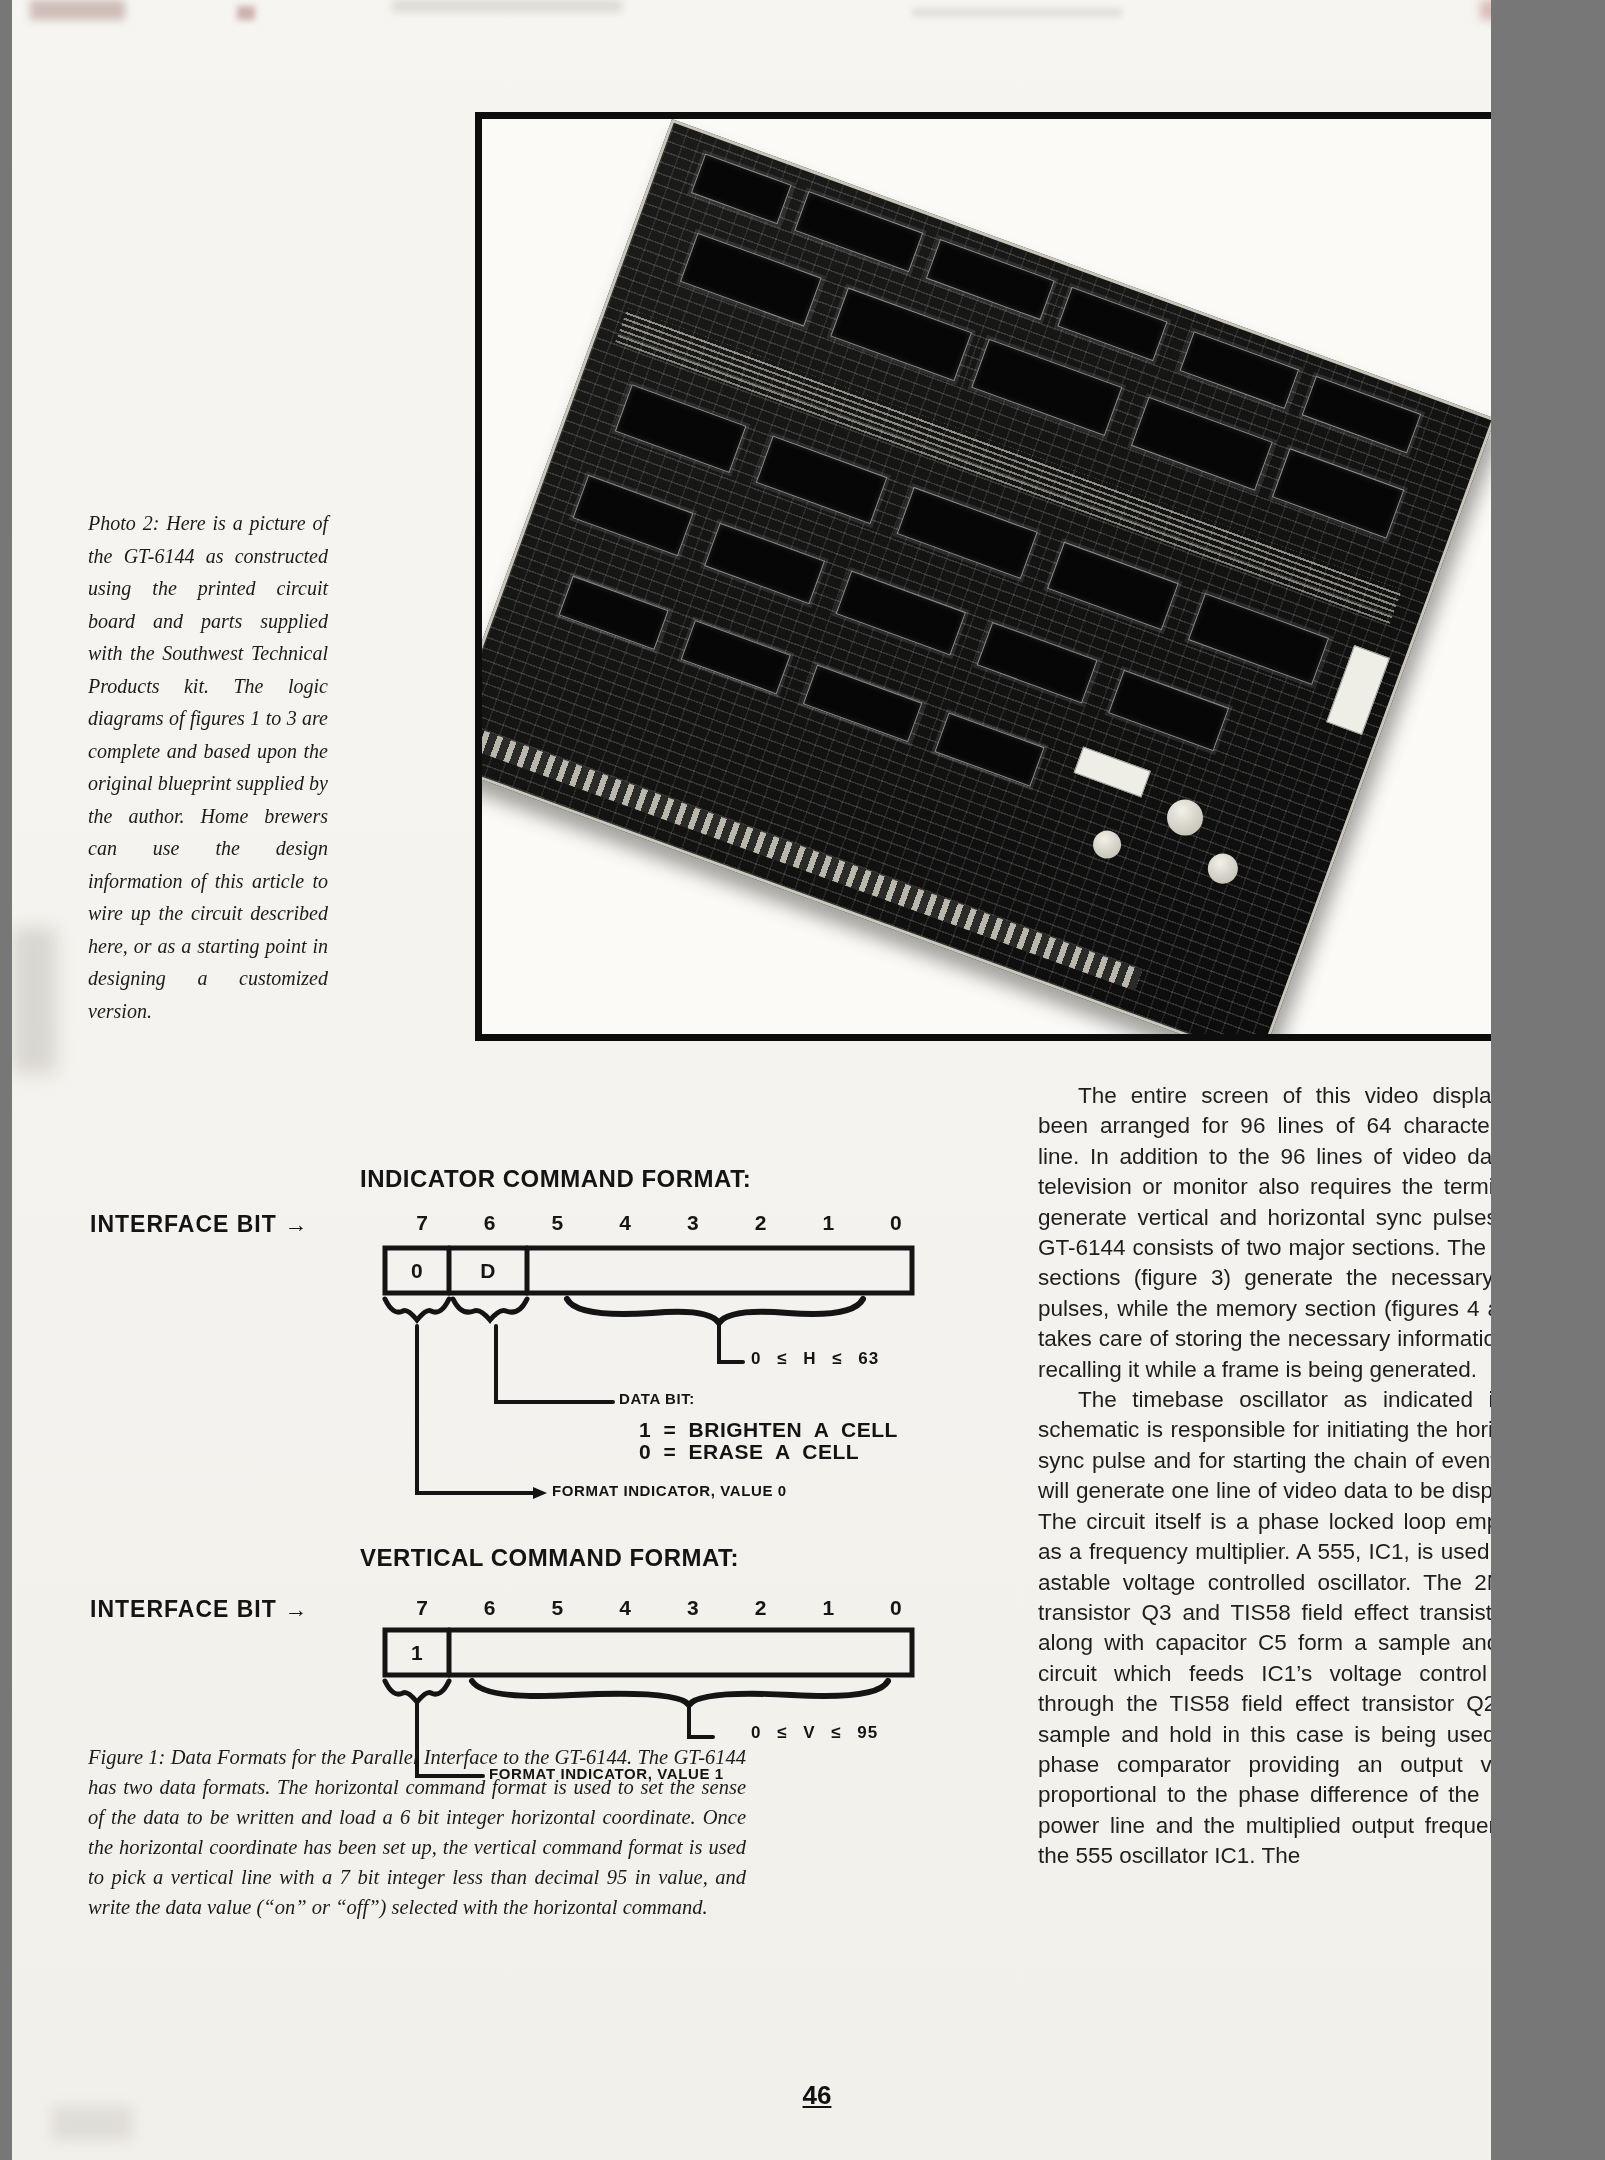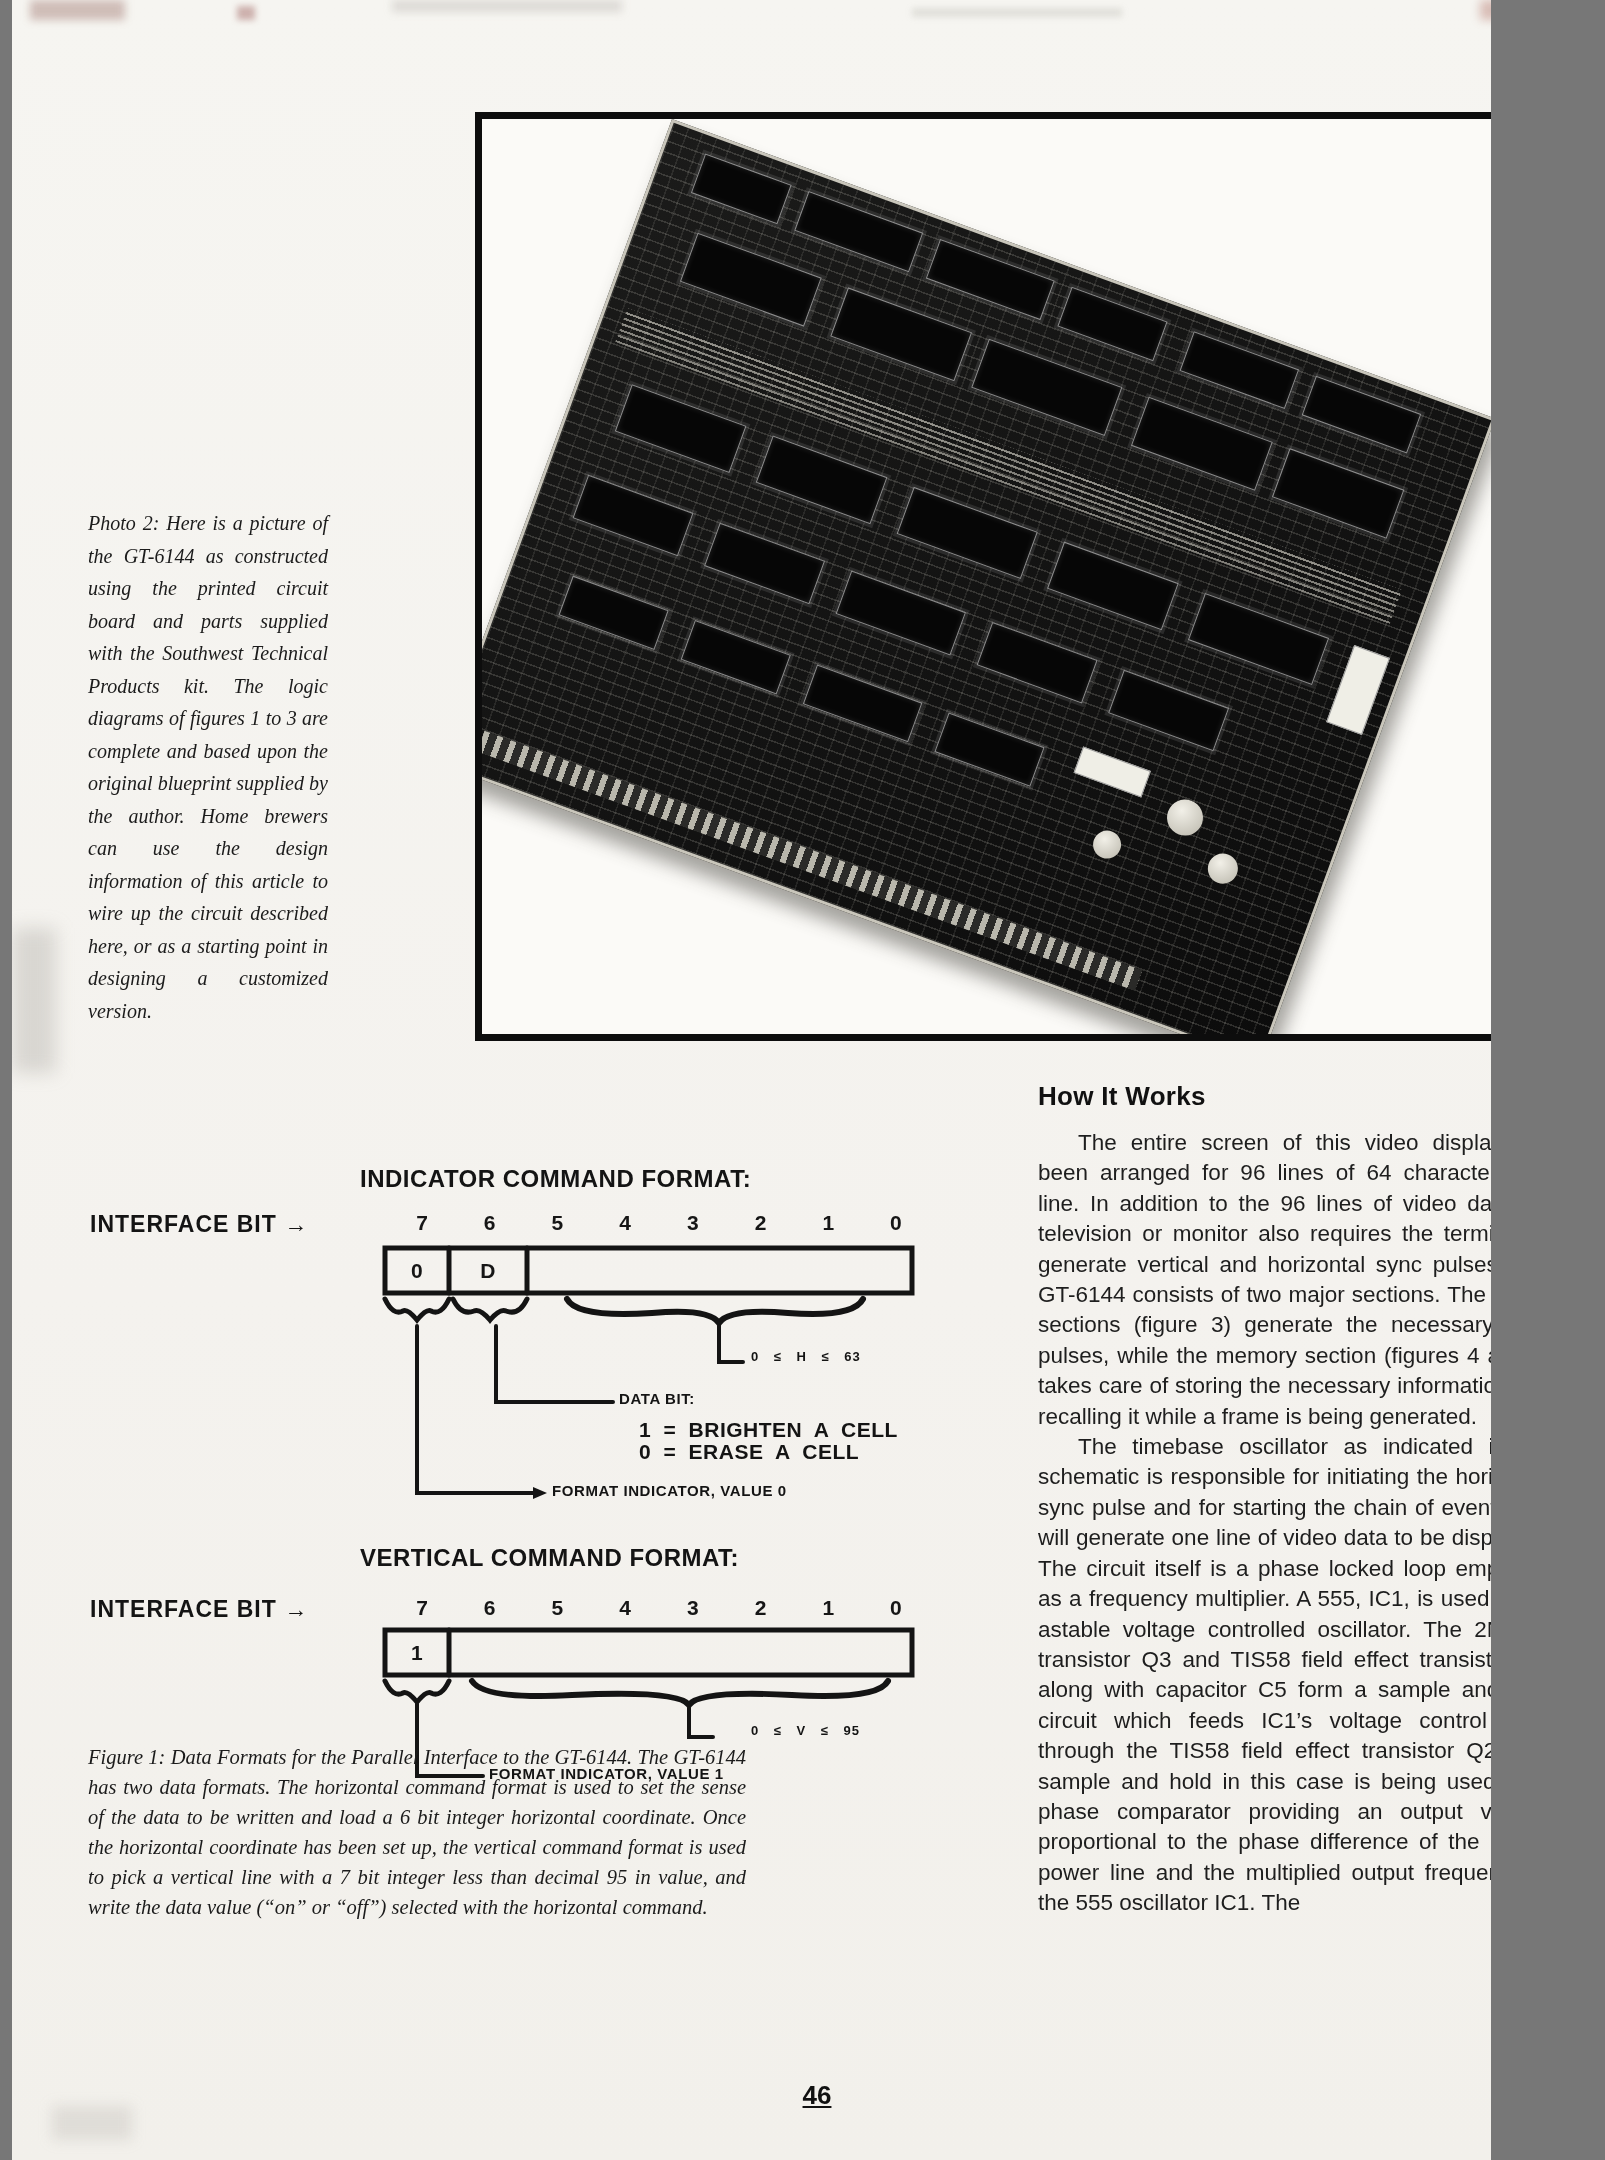--- a/index.html
+++ b/index.html
@@ -65,21 +65,21 @@
   
   .dg{position:absolute; font-weight:bold; color:#141414; white-space:nowrap;}
   .dg-title{font-size:24px; letter-spacing:.5px;}
   .dg-label{font-size:23px; letter-spacing:1px;}
   .dg-bits{position:absolute; display:flex; justify-content:space-between;
     left:390px; width:514px; font-size:21px; font-weight:bold;}
   .dg-bits span{display:inline-block; width:40px; text-align:center;}
   .dg-cell{position:absolute; display:flex; align-items:center; justify-content:center;
     font-size:21px; font-weight:bold; letter-spacing:.5px; height:45px;}
   .dg-ann{font-size:15px; letter-spacing:.6px;text-align:right;}
-  .dg-formula{font-size:13px; word-spacing:10px; letter-spacing:1px;}
+  .dg-formula{font-size:17px; word-spacing:10px; letter-spacing:1px;}
   .dg-eq{font-size:21px; word-spacing:6px; letter-spacing:.5px;}
   .dg-svg{position:absolute; left:0; top:1140px;}
 </style>
 </head>
 <body>
 
 <div class="page">
 
   <div class="smudge sm1"></div>
   <div class="smudge sm2"></div>
@@ -188,20 +188,19 @@
     <span>1</span>
     <span>0</span>
   </div>
   <div class="dg-cell" style="left:373px;top:1630px;width:64px">1</div>
   <div class="dg dg-formula" style="left:739px;top:1723px">0 ≤ V ≤ 95</div>
   <div class="dg dg-ann" style="left:477px;top:1765px">FORMAT INDICATOR, VALUE 1</div>
 
   <div class="figure-caption">Figure 1: Data Formats for the Parallel Interface to the GT-6144. The GT-6144 has two data formats. The horizontal command format is used to set the sense of the data to be written and load a 6 bit integer horizontal coordinate. Once the horizontal coordinate has been set up, the vertical command format is used to pick a vertical line with a 7 bit integer less than decimal 95 in value, and write the data value (“on” or “off”) selected with the horizontal command.</div>
 
   <div class="article">
-    <h3>How It Works</h3>
     <p>The entire screen of this video display has been arranged for 96 lines of 64 characters per line. In addition to the 96 lines of video data the television or monitor also requires the terminal to generate vertical and horizontal sync pulses. The GT-6144 consists of two major sections. The timing sections (figure 3) generate the necessary sync pulses, while the memory section (figures 4 and 5) takes care of storing the necessary information and recalling it while a frame is being generated.</p>
     <p>The timebase oscillator as indicated in the schematic is responsible for initiating the horizontal sync pulse and for starting the chain of events that will generate one line of video data to be displayed. The circuit itself is a phase locked loop employed as a frequency multiplier. A 555, IC1, is used as an astable voltage controlled oscillator. The 2N5139 transistor Q3 and TIS58 field effect transistor Q1 along with capacitor C5 form a sample and hold circuit which feeds IC1’s voltage control input through the TIS58 field effect transistor Q2. The sample and hold in this case is being used as a phase comparator providing an output voltage proportional to the phase difference of the 60 Hz power line and the multiplied output frequency of the 555 oscillator IC1. The</p>
   </div>
 
   <div class="page-number">46</div>
 
 </div>
 
 </body></html>

